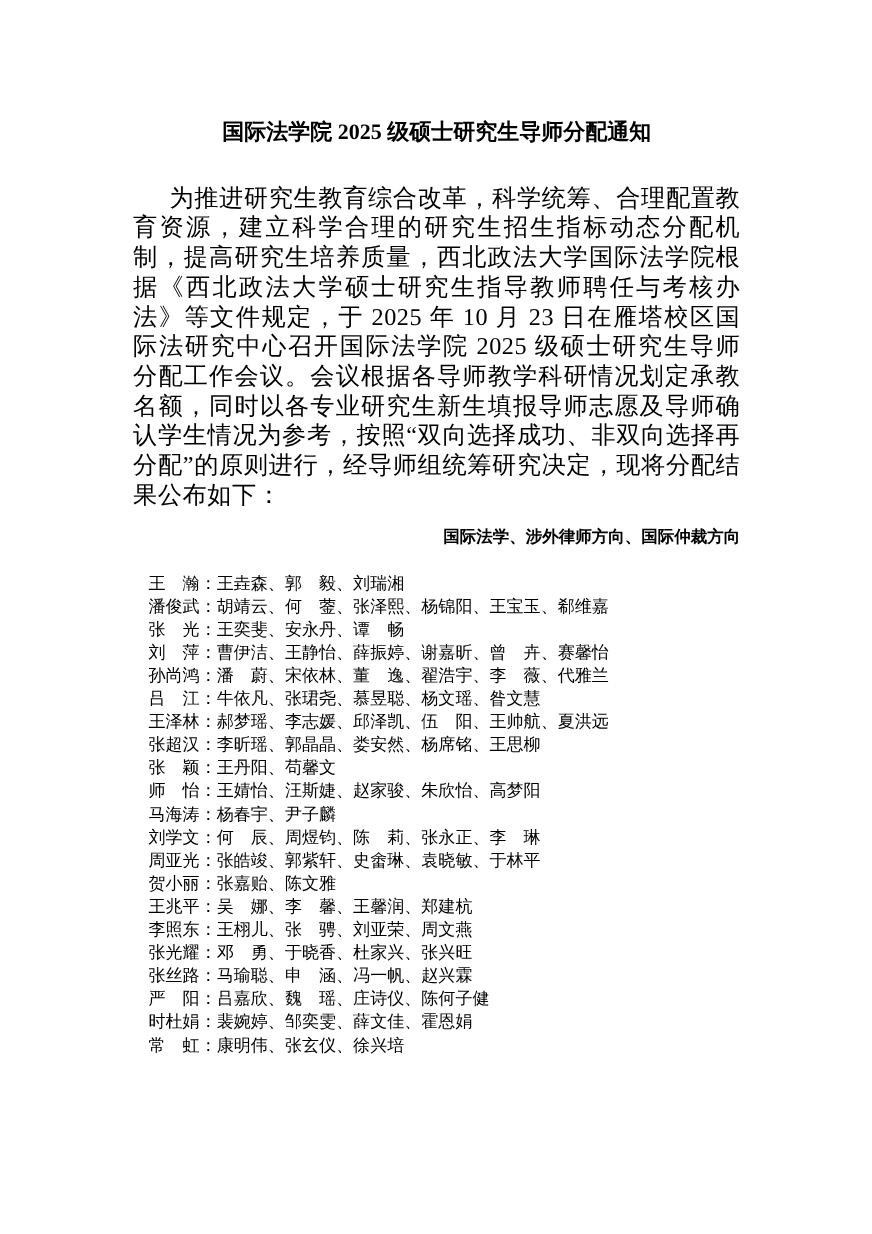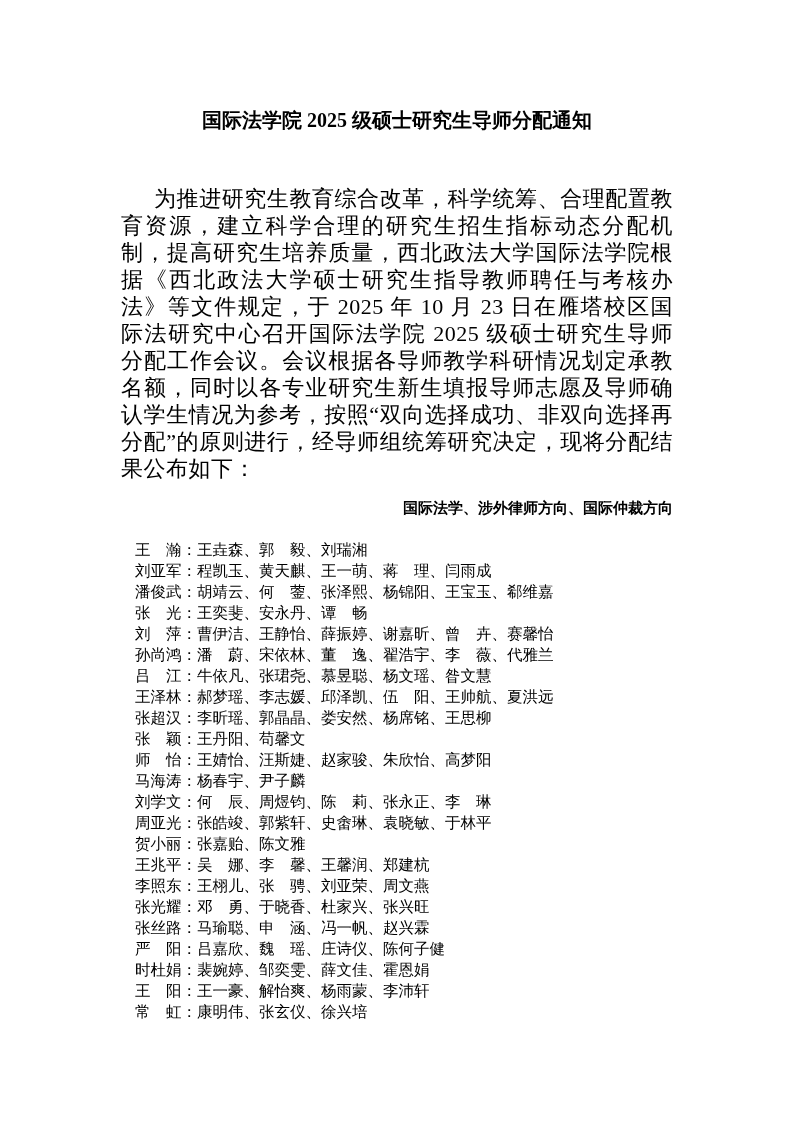--- a/index.html
+++ b/index.html
@@ -16,21 +16,21 @@
   }
   .content {
     padding: 106px 120px 0 121px;
     box-sizing: border-box;
   }
   .doc-title {
     font-size: 20px;
     line-height: 28px;
     font-weight: bold;
     text-align: center;
-    margin: 0 0 51px 0;
+    margin: 0 0 32px 0;
   }
   .doc-paragraph {
     font-size: 22px;
     line-height: 27px;
     text-align: justify;
     text-indent: 33px;
     margin: 0;
     letter-spacing: 0.5px;
   }
   .section-heading {
@@ -56,21 +56,20 @@
   <div class="content">
     <h1 class="doc-title">国际法学院 2025 级硕士研究生导师分配通知</h1>
 
     <p class="doc-paragraph">为推进研究生教育综合改革，科学统筹、合理配置教育资源，建立科学合理的研究生招生指标动态分配机制，提高研究生培养质量，西北政法大学国际法学院根据《西北政法大学硕士研究生指导教师聘任与考核办法》等文件规定，于 2025 年 10 月 23 日在雁塔校区国际法研究中心召开国际法学院 2025 级硕士研究生导师分配工作会议。会议根据各导师教学科研情况划定承教名额，同时以各专业研究生新生填报导师志愿及导师确认学生情况为参考，按照“双向选择成功、非双向选择再分配”的原则进行，经导师组统筹研究决定，现将分配结果公布如下：</p>
 
     <div class="section-heading">国际法学、涉外律师方向、国际仲裁方向</div>
 
     <div class="assignment-list">
   <div class="assignment-row"><span>王　瀚</span><span>：</span><span>王垚森、郭　毅、刘瑞湘</span></div>
 
-  <div class="assignment-row"><span>刘亚军</span><span>：</span><span>程凯玉、黄天麒、王一萌、蒋　理、闫雨成</span></div>
 
   <div class="assignment-row"><span>潘俊武</span><span>：</span><span>胡靖云、何　蓥、张泽熙、杨锦阳、王宝玉、郗维嘉</span></div>
 
   <div class="assignment-row"><span>张　光</span><span>：</span><span>王奕斐、安永丹、谭　畅</span></div>
 
   <div class="assignment-row"><span>刘　萍</span><span>：</span><span>曹伊洁、王静怡、薛振婷、谢嘉昕、曾　卉、赛馨怡</span></div>
 
   <div class="assignment-row"><span>孙尚鸿</span><span>：</span><span>潘　蔚、宋依林、董　逸、翟浩宇、李　薇、代雅兰</span></div>
 
   <div class="assignment-row"><span>吕　江</span><span>：</span><span>牛依凡、张珺尧、慕昱聪、杨文瑶、昝文慧</span></div>
@@ -98,20 +97,19 @@
   <div class="assignment-row"><span>李照东</span><span>：</span><span>王栩儿、张　骋、刘亚荣、周文燕</span></div>
 
   <div class="assignment-row"><span>张光耀</span><span>：</span><span>邓　勇、于晓香、杜家兴、张兴旺</span></div>
 
   <div class="assignment-row"><span>张丝路</span><span>：</span><span>马瑜聪、申　涵、冯一帆、赵兴霖</span></div>
 
   <div class="assignment-row"><span>严　阳</span><span>：</span><span>吕嘉欣、魏　瑶、庄诗仪、陈何子健</span></div>
 
   <div class="assignment-row"><span>时杜娟</span><span>：</span><span>裴婉婷、邹奕雯、薛文佳、霍恩娟</span></div>
 
-  <div class="assignment-row"><span>王　阳</span><span>：</span><span>王一豪、解怡爽、杨雨蒙、李沛轩</span></div>
 
 
 
   <div class="assignment-row"><span>常　虹</span><span>：</span><span>康明伟、张玄仪、徐兴培</span></div>
 </div>
   </div>
 </div>
 
 </body></html>

